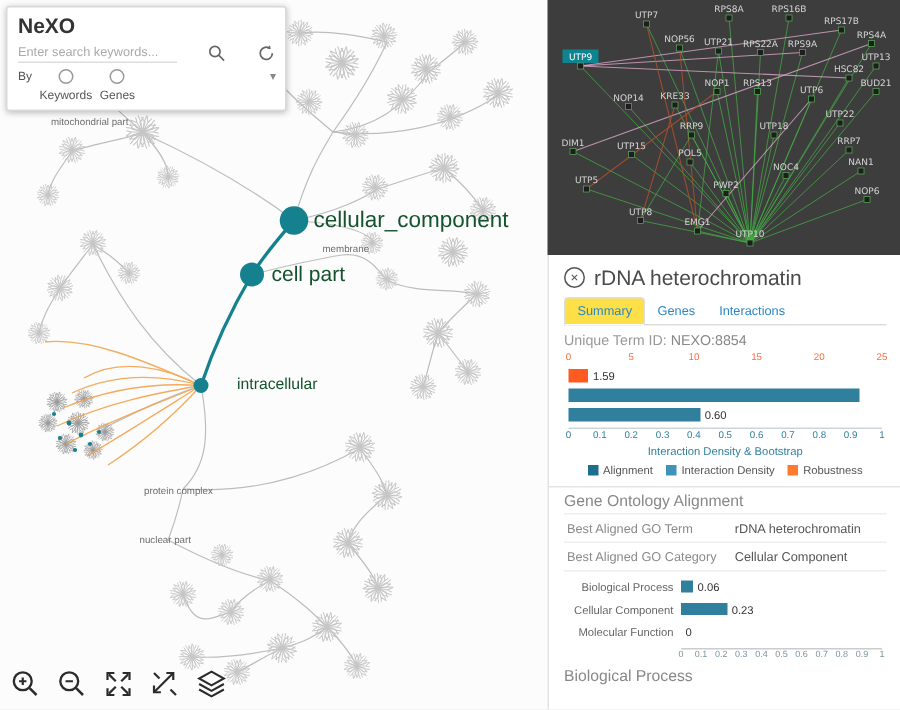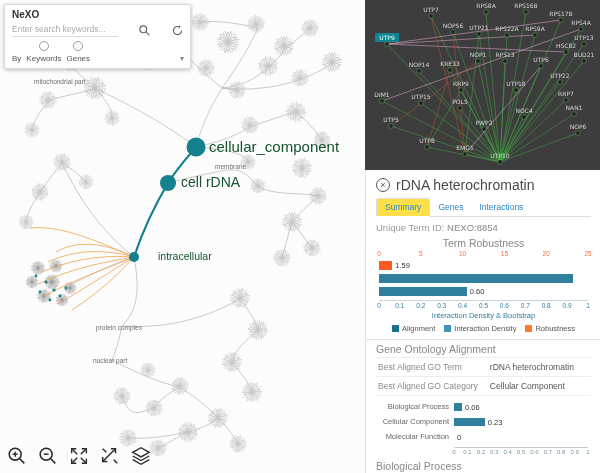--- a/index.html
+++ b/index.html
@@ -9,28 +9,28 @@
   .tree-panel{position:absolute;left:0;top:0;width:365px;height:473px;background:#fcfcfc;overflow:hidden;}
   .tree-svg{position:absolute;left:0;top:0;}
   .tree-label{position:absolute;color:#14532d;white-space:nowrap;}
   .lbl-xl{font-size:15px;font-weight:500;}
   .lbl-lg{font-size:14px;font-weight:500;}
   .lbl-md{font-size:10.5px;font-weight:500;}
   .lbl-sm{font-size:6.5px;color:#6d6d6d;font-weight:400;}
   
   .search-card{position:absolute;left:4px;top:4px;width:172px;background:#fff;border:1px solid #d9d9d9;
       box-shadow:0 1px 4px rgba(0,0,0,.25);border-radius:2px;padding:4px 6px 5px 7px;z-index:5;}
-  .brand{font-size:10px;font-weight:bold;color:#333;}
+  .brand{font-size:14px;font-weight:bold;color:#333;}
   .search-row{display:flex;align-items:flex-end;margin-top:2px;gap:20px;}
   .search-input{flex:1;border:none;border-bottom:1px solid #ddd;outline:none;font-size:8.5px;
       font-family:"Liberation Sans",sans-serif;color:#444;padding:2px 0;background:transparent;width:90px;}
   .search-input::placeholder{color:#aaa;}
   .mini-icon{width:13px;height:13px;color:#666;cursor:pointer;flex:0 0 auto;}
   .chev{font-size:8px;color:#888;cursor:pointer;}
-  .by-row{display:flex;align-items:flex-end;gap:5px;margin-top:4px;font-size:8px;color:#555;}
+  .by-row{display:flex;align-items:flex-start;gap:5px;margin-top:4px;font-size:8px;color:#555;}
   .radio{width:8px;height:8px;border:1px solid #999;border-radius:50%;background:#fff;display:inline-block;}
   .radio-opt{display:flex;align-items:center;gap:3px;cursor:pointer;flex-direction:column;}
   
   .tree-toolbar{position:absolute;left:6px;bottom:6px;display:flex;gap:9px;z-index:5;}
   .tool-btn{width:22px;height:22px;background:transparent;border:none;padding:0;cursor:pointer;color:#2b2b2b;}
   .tool-btn svg{width:22px;height:22px;}
   
   .network-panel{position:absolute;left:365px;top:0;width:235px;height:170px;background:#3d3d3d;overflow:hidden;}
   .edge-green{stroke:#45b045;stroke-width:.6;opacity:.8;}
   .edge-pink{stroke:#e7aed2;stroke-width:.7;opacity:.75;}
@@ -235,21 +235,21 @@
           <circle cx="36" cy="276" r="1.4"></circle>
           <circle cx="66" cy="288" r="1.4"></circle>
       </g>
 
       <circle cx="196" cy="147" r="9.5" fill="#15818f"></circle>
       <circle cx="168" cy="183" r="8" fill="#15818f"></circle>
       <circle cx="134" cy="257" r="5" fill="#15818f"></circle>
     </svg>
 
     <span class="tree-label lbl-xl" style="left:209px;top:138px;">cellular_component</span>
-    <span class="tree-label lbl-lg" style="left:181px;top:174px;">cell rDNA</span>
+    <span class="tree-label lbl-lg" style="left:181px;top:174px;">cell part</span>
     <span class="tree-label lbl-md" style="left:158px;top:250px;">intracellular</span>
     <span class="tree-label lbl-sm" style="left:34px;top:78px;">mitochondrial part</span>
     <span class="tree-label lbl-sm" style="left:215px;top:163px;">membrane</span>
     <span class="tree-label lbl-sm" style="left:96px;top:324px;">protein complex</span>
     <span class="tree-label lbl-sm" style="left:93px;top:357px;">nuclear part</span>
 
     <div class="search-card">
       <div class="brand">NeXO</div>
       <div class="search-row">
         <input class="search-input" type="text" placeholder="Enter search keywords..." style="">
@@ -449,21 +449,20 @@
       <span class="tab active">Summary</span>
       <span class="tab">Genes</span>
       <span class="tab">Interactions</span>
     </div>
 
     <div class="term-id">
       <span>Unique Term ID:</span>
       <b>NEXO:8854</b>
     </div>
 
-    <div class="sec-title sec-center">Term Robustness</div>
 
     <div class="rchart">
       <div class="ticks ticks-top">
           <span style="left: 0%;">0</span>
           <span style="left: 20%;">5</span>
           <span style="left: 40%;">10</span>
           <span style="left: 60%;">15</span>
           <span style="left: 80%;">20</span>
           <span style="left: 100%;">25</span>
         </div>

